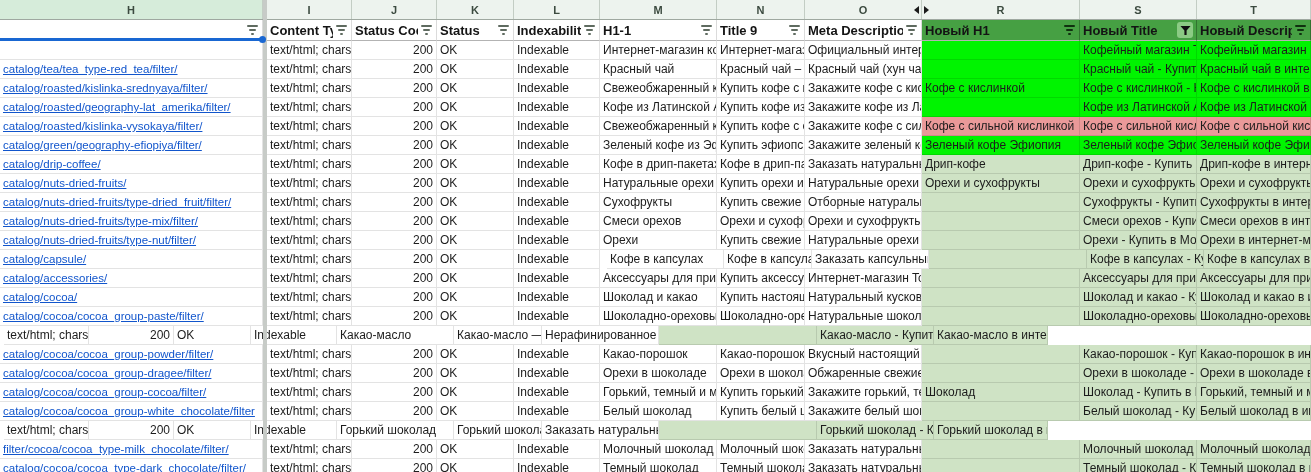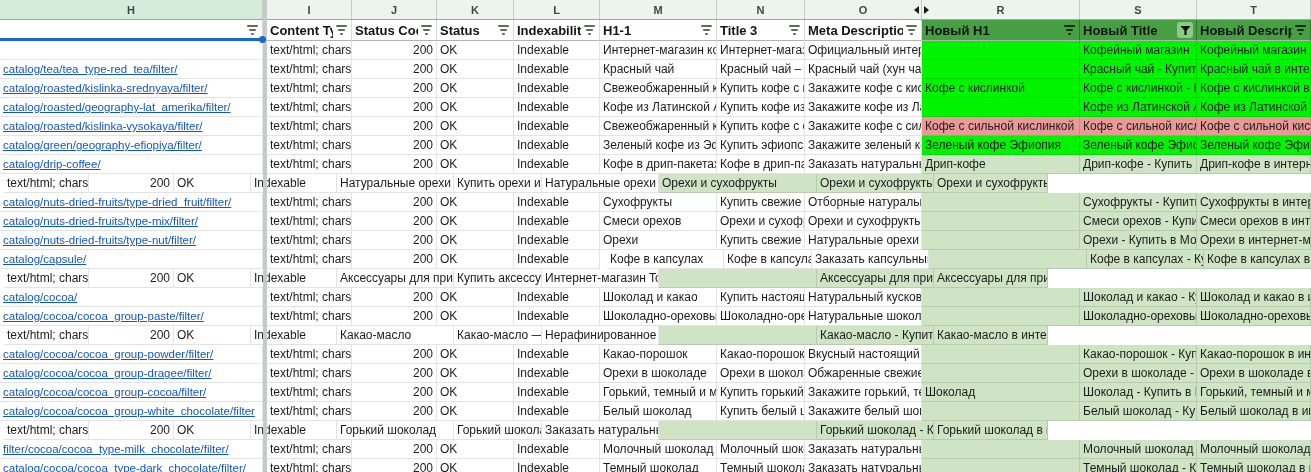--- a/index.html
+++ b/index.html
@@ -151,21 +151,21 @@
       </div>
       <div class="hdr-cell" style="width: 117px;">
         <span class="hdr-label">H1-1</span>
         <div class="icon-lines">
           <i></i>
           <i></i>
           <i></i>
         </div>
       </div>
       <div class="hdr-cell" style="width: 88px;">
-        <span class="hdr-label">Title 3</span>
+        <span class="hdr-label">Title 9</span>
         <div class="icon-lines">
           <i></i>
           <i></i>
           <i></i>
         </div>
       </div>
       <div class="hdr-cell" style="width: 117px;">
         <span class="hdr-label">Meta Description 1</span>
         <div class="icon-lines">
           <i></i>
@@ -291,20 +291,21 @@
         <div class="cell" style="width: 77px;">OK</div>
         <div class="cell" style="width: 86px;">Indexable</div>
         <div class="cell" style="width: 117px;">Кофе в дрип-пакетах</div>
         <div class="cell" style="width: 88px;">Кофе в дрип-пак</div>
         <div class="cell" style="width: 117px;">Заказать натуральный</div>
         <div class="cell pale" style="width: 158px;">Дрип-кофе</div>
         <div class="cell pale" style="width: 117px;">Дрип-кофе - Купить в</div>
         <div class="cell pale" style="width: 114px;">Дрип-кофе в интерн</div>
       </div>
       <div class="r row">
+        <div class="cell url" style="width: 263px;"><a>catalog/nuts-dried-fruits/</a></div>
         <div class="gap"></div>
         <div class="cell" style="width: 85px;">text/html; chars</div>
         <div class="cell num" style="width: 85px;">200</div>
         <div class="cell" style="width: 77px;">OK</div>
         <div class="cell" style="width: 86px;">Indexable</div>
         <div class="cell" style="width: 117px;">Натуральные орехи</div>
         <div class="cell" style="width: 88px;">Купить орехи и с</div>
         <div class="cell" style="width: 117px;">Натуральные орехи и</div>
         <div class="cell pale" style="width: 158px;">Орехи и сухофрукты</div>
         <div class="cell pale" style="width: 117px;">Орехи и сухофрукты -</div>
@@ -360,20 +361,21 @@
         <div class="cell" style="width: 77px;">OK</div>
         <div class="cell" style="width: 86px;">Indexable</div>
         <div class="cell" style="width: 117px; margin-left: 7px;">Кофе в капсулах</div>
         <div class="cell" style="width: 88px;">Кофе в капсулах -</div>
         <div class="cell" style="width: 117px;">Заказать капсульный</div>
         <div class="cell pale" style="width: 158px;"></div>
         <div class="cell pale" style="width: 117px;">Кофе в капсулах - Куп</div>
         <div class="cell pale" style="width: 114px;">Кофе в капсулах в ин</div>
       </div>
       <div class="r row">
+        <div class="cell url" style="width: 263px;"><a>catalog/accessories/</a></div>
         <div class="gap"></div>
         <div class="cell" style="width: 85px;">text/html; chars</div>
         <div class="cell num" style="width: 85px;">200</div>
         <div class="cell" style="width: 77px;">OK</div>
         <div class="cell" style="width: 86px;">Indexable</div>
         <div class="cell" style="width: 117px;">Аксессуары для приг</div>
         <div class="cell" style="width: 88px;">Купить аксессуар</div>
         <div class="cell" style="width: 117px;">Интернет-магазин Tor</div>
         <div class="cell pale" style="width: 158px;"></div>
         <div class="cell pale" style="width: 117px;">Аксессуары для приго</div>

